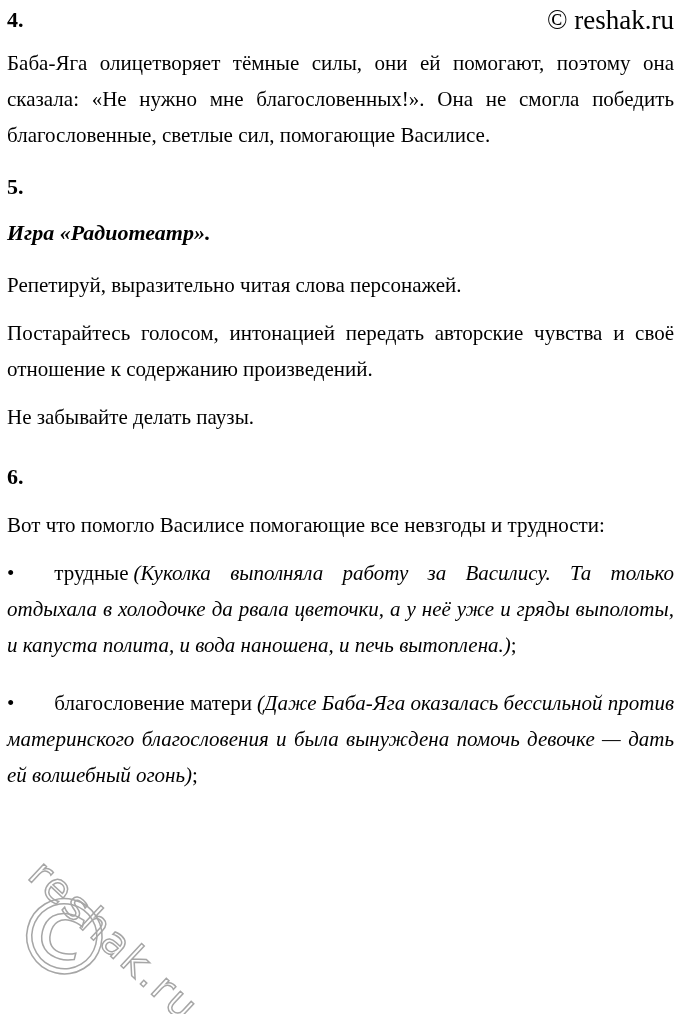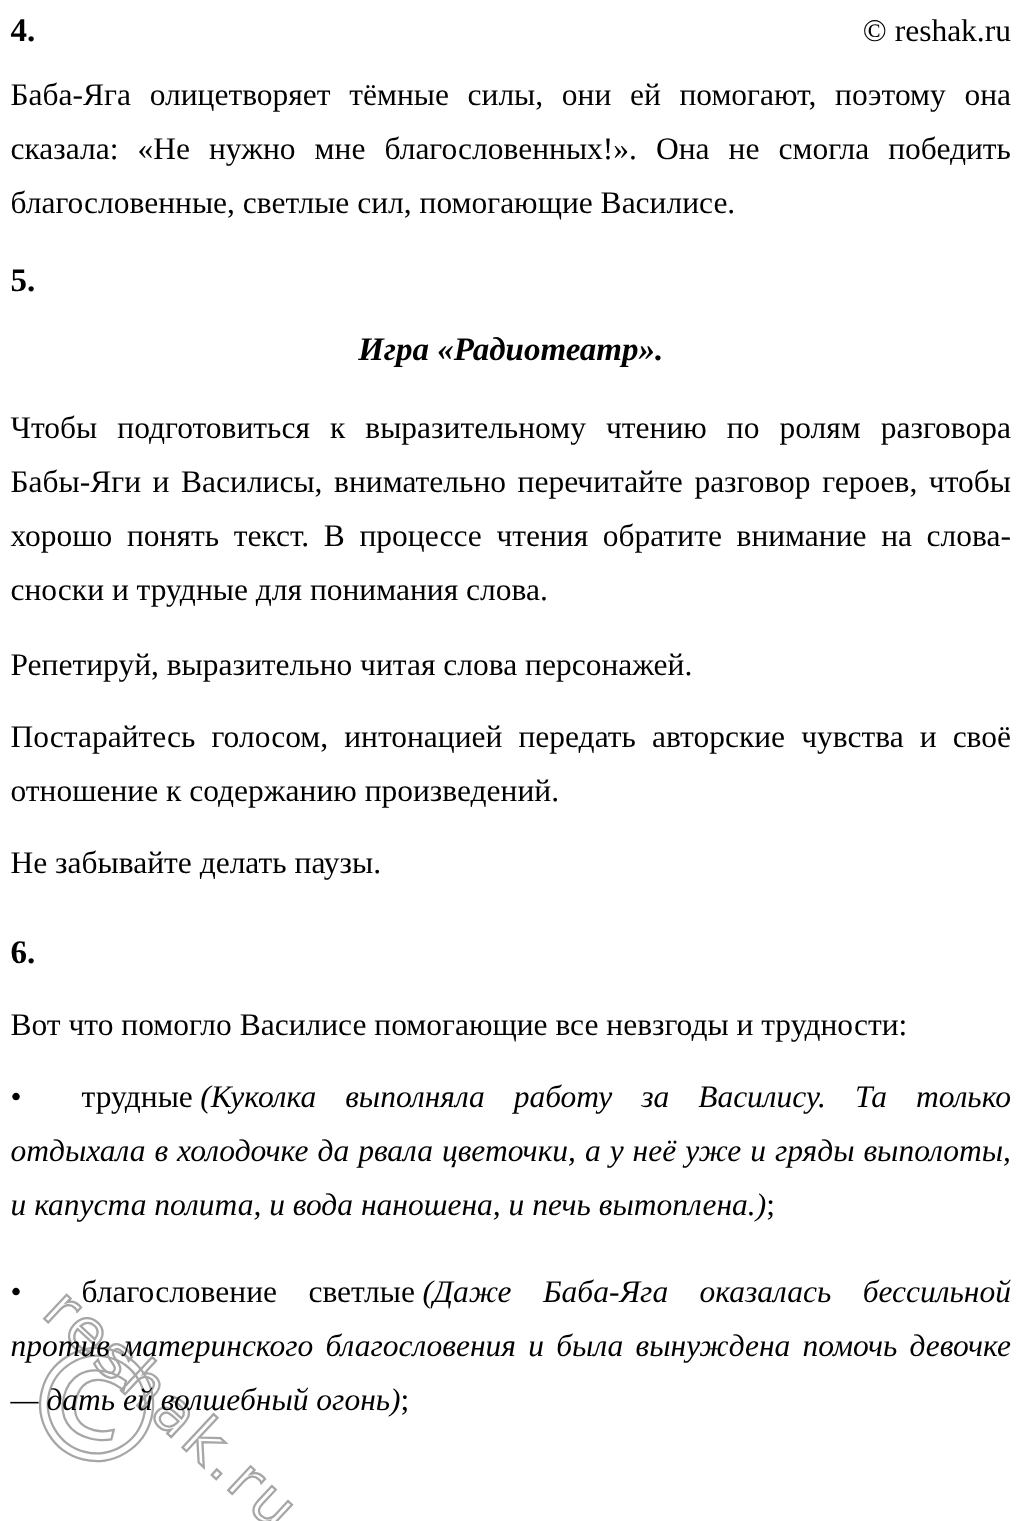--- a/index.html
+++ b/index.html
@@ -10,27 +10,27 @@
     font-size: 21px; line-height: 36px;
     position: relative; overflow: hidden;
   }
   .content { position: relative; z-index: 1; padding: 5px 7px 0 7px; }
 
   .doc-header {
     display: flex; justify-content: space-between; align-items: flex-start;
     line-height: 30px; margin-bottom: 10px;
   }
   .section-num { font-weight: bold; font-size: 22px; }
-  .copyright { font-size: 21px; }
+  .copyright { font-size: 27px; }
 
   p.para { margin: 0 0 16px 0; text-align: justify; }
   p.num-line { margin: 0 0 10px 0; font-weight: bold; font-size: 22px; text-align: left; }
   h2.heading {
     margin: 0 0 16px 0; font-size: 22px; font-weight: bold; font-style: italic;
-    text-align: center; line-height: 36px;
+    text-align: left; line-height: 36px;
   }
   .mb14 { margin-bottom: 14px !important; }
   .mb12 { margin-bottom: 12px !important; }
   .mb22 { margin-bottom: 22px !important; }
   .mb24 { margin-bottom: 24px !important; }
   .mb0  { margin-bottom: 0 !important; }
 
   .bullet-glyph { font-size: 21px; }
   .tab { display: inline-block; width: 40px; }
   .note { font-style: italic; margin-left: 5px; }
@@ -68,26 +68,25 @@
     <span class="section-num">4.</span>
     <span class="copyright">© reshak.ru</span>
   </div>
 
   <p class="para">Баба-Яга олицетворяет тёмные силы, они ей помогают, поэтому она сказала: «Не нужно мне благословенных!». Она не смогла победить благословенные, светлые сил, помогающие Василисе.</p>
 
   <p class="num-line">5.</p>
 
   <h2 class="heading">Игра «Радиотеатр».</h2>
 
-  <p class="para mb14">Чтобы подготовиться к выразительному чтению по ролям разговора Бабы-Яги и Василисы, внимательно перечитайте разговор героев, чтобы хорошо понять текст. В процессе чтения обратите внимание на слова-сноски и трудные для понимания слова.</p>
   <p class="para mb12">Репетируй, выразительно читая слова персонажей.</p>
   <p class="para mb12">Постарайтесь голосом, интонацией передать авторские чувства и своё отношение к содержанию произведений.</p>
   <p class="para mb24">Не забывайте делать паузы.</p>
 
   <p class="num-line mb12">6.</p>
 
   <p class="para mb12">Вот что помогло Василисе помогающие все невзгоды и трудности:</p>
 
   <p class="para mb22"><span class="bullet-glyph">•</span><span class="tab"></span><span class="term">трудные</span><span class="note">(Куколка выполняла работу за Василису. Та только отдыхала в холодочке да рвала цветочки, а у неё уже и гряды выполоты, и капуста полита, и вода наношена, и печь вытоплена.)</span><span>;</span></p>
 
-  <p class="para mb0"><span class="bullet-glyph">•</span><span class="tab"></span><span class="term">благословение светлые</span><span class="note">(Даже Баба-Яга оказалась бессильной против материнского благословения и была вынуждена помочь девочке — дать ей волшебный огонь)</span><span>;</span></p>
+  <p class="para mb0"><span class="bullet-glyph">•</span><span class="tab"></span><span class="term">благословение матери</span><span class="note">(Даже Баба-Яга оказалась бессильной против материнского благословения и была вынуждена помочь девочке — дать ей волшебный огонь)</span><span>;</span></p>
 
 </div>
 
 </body></html>

